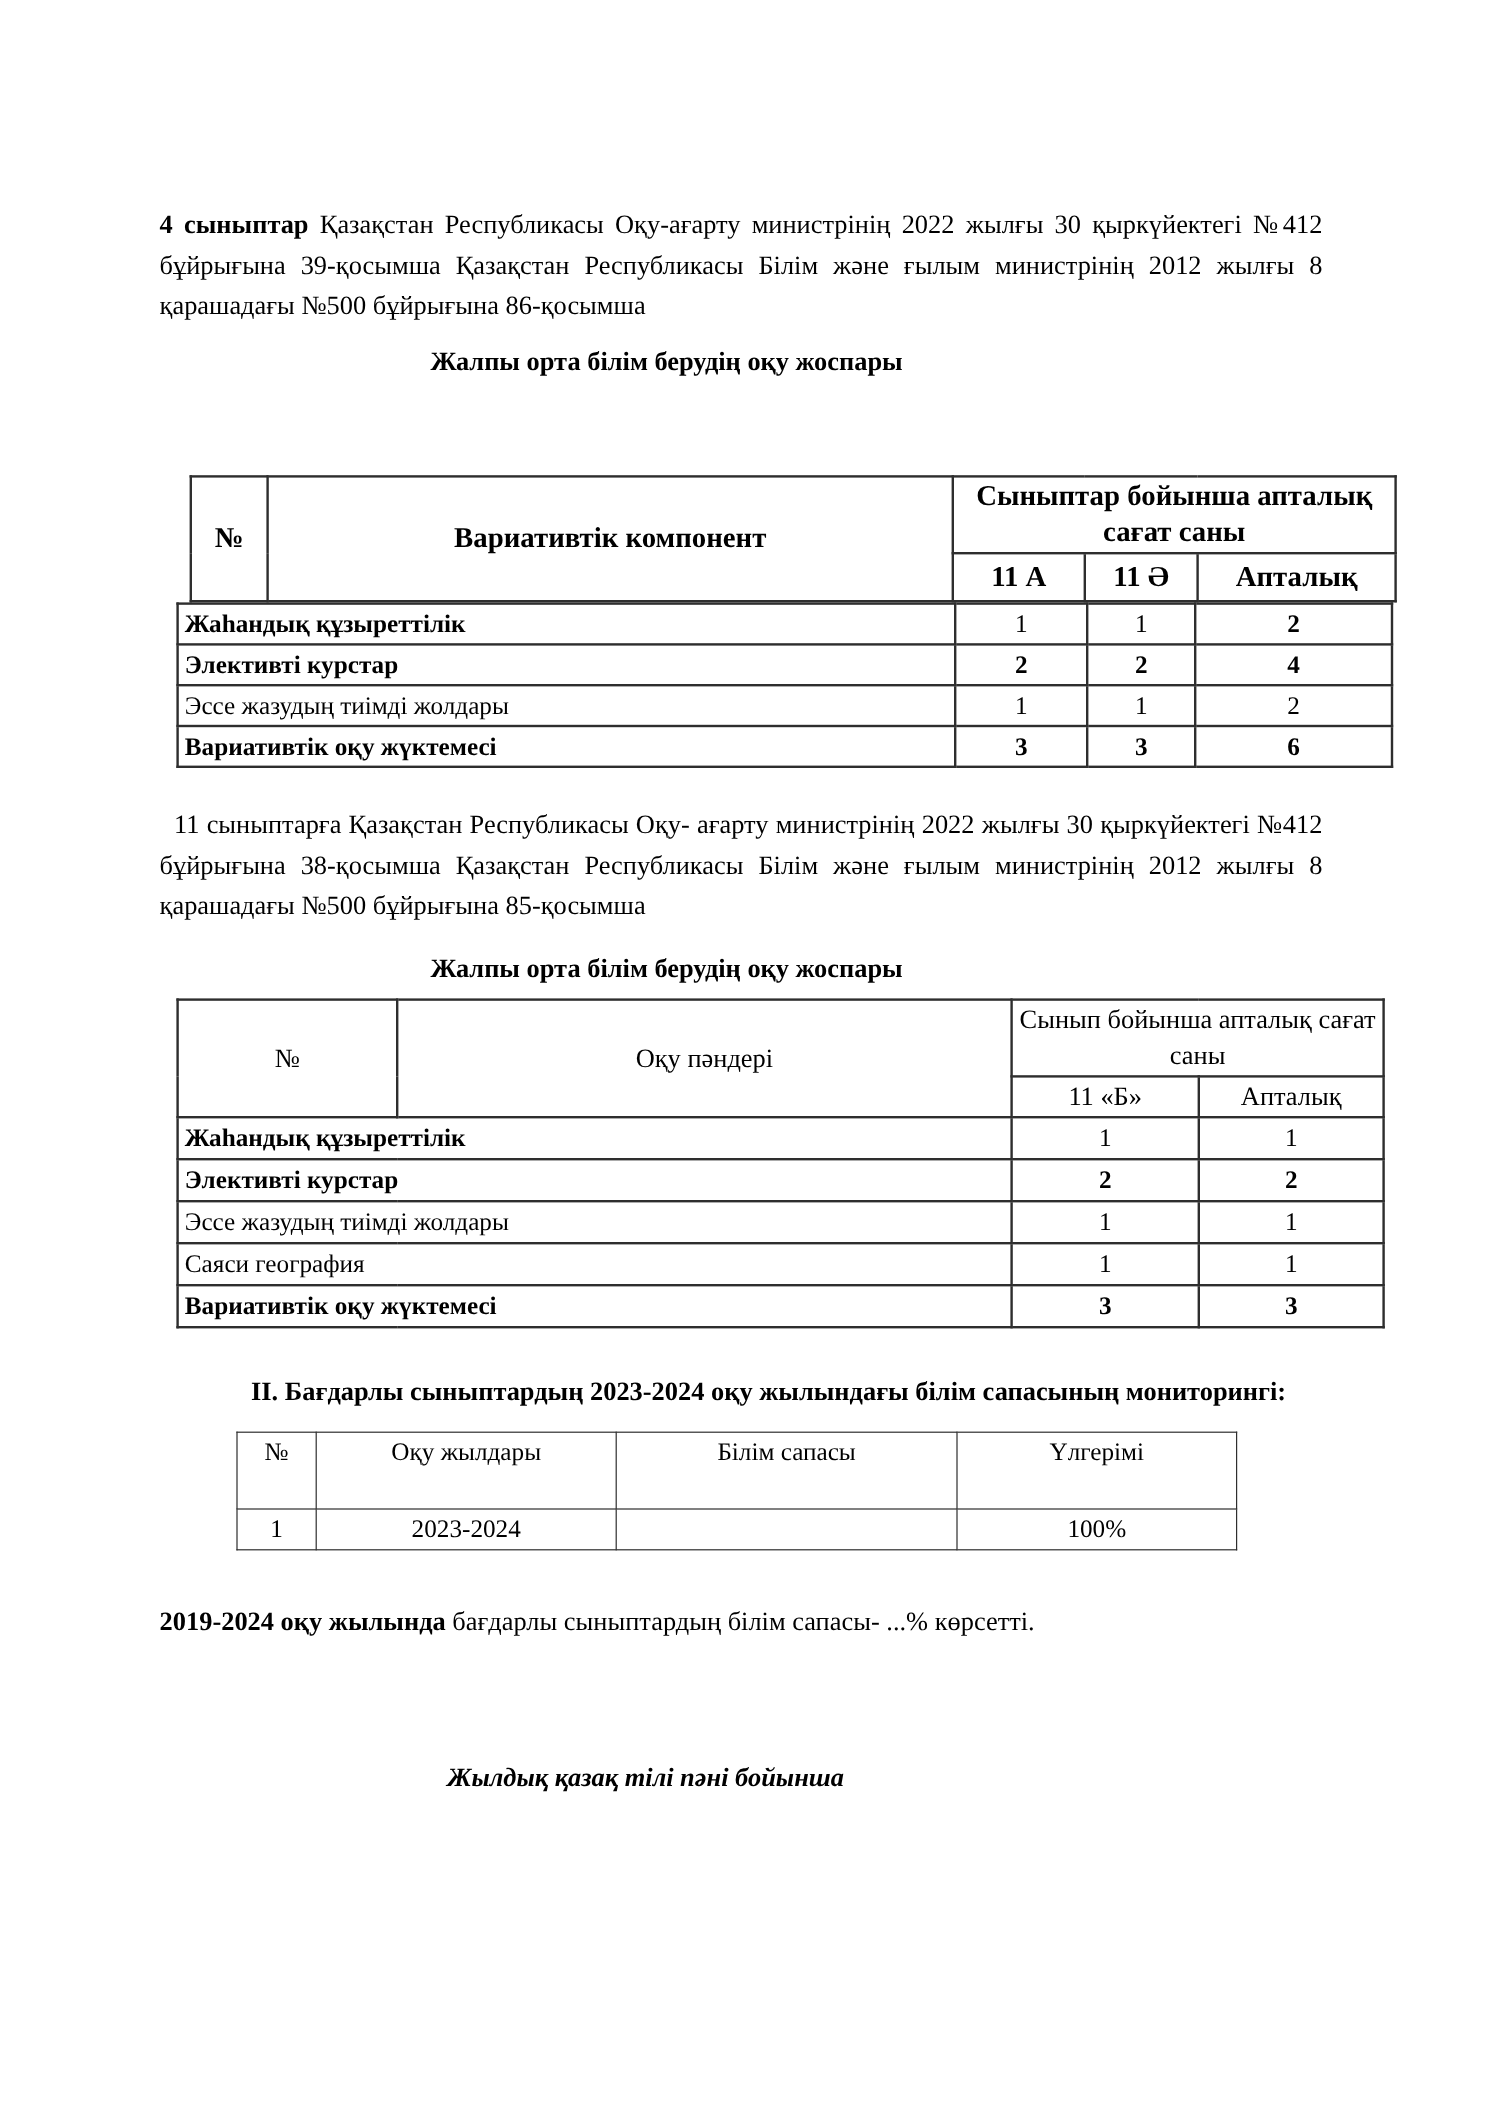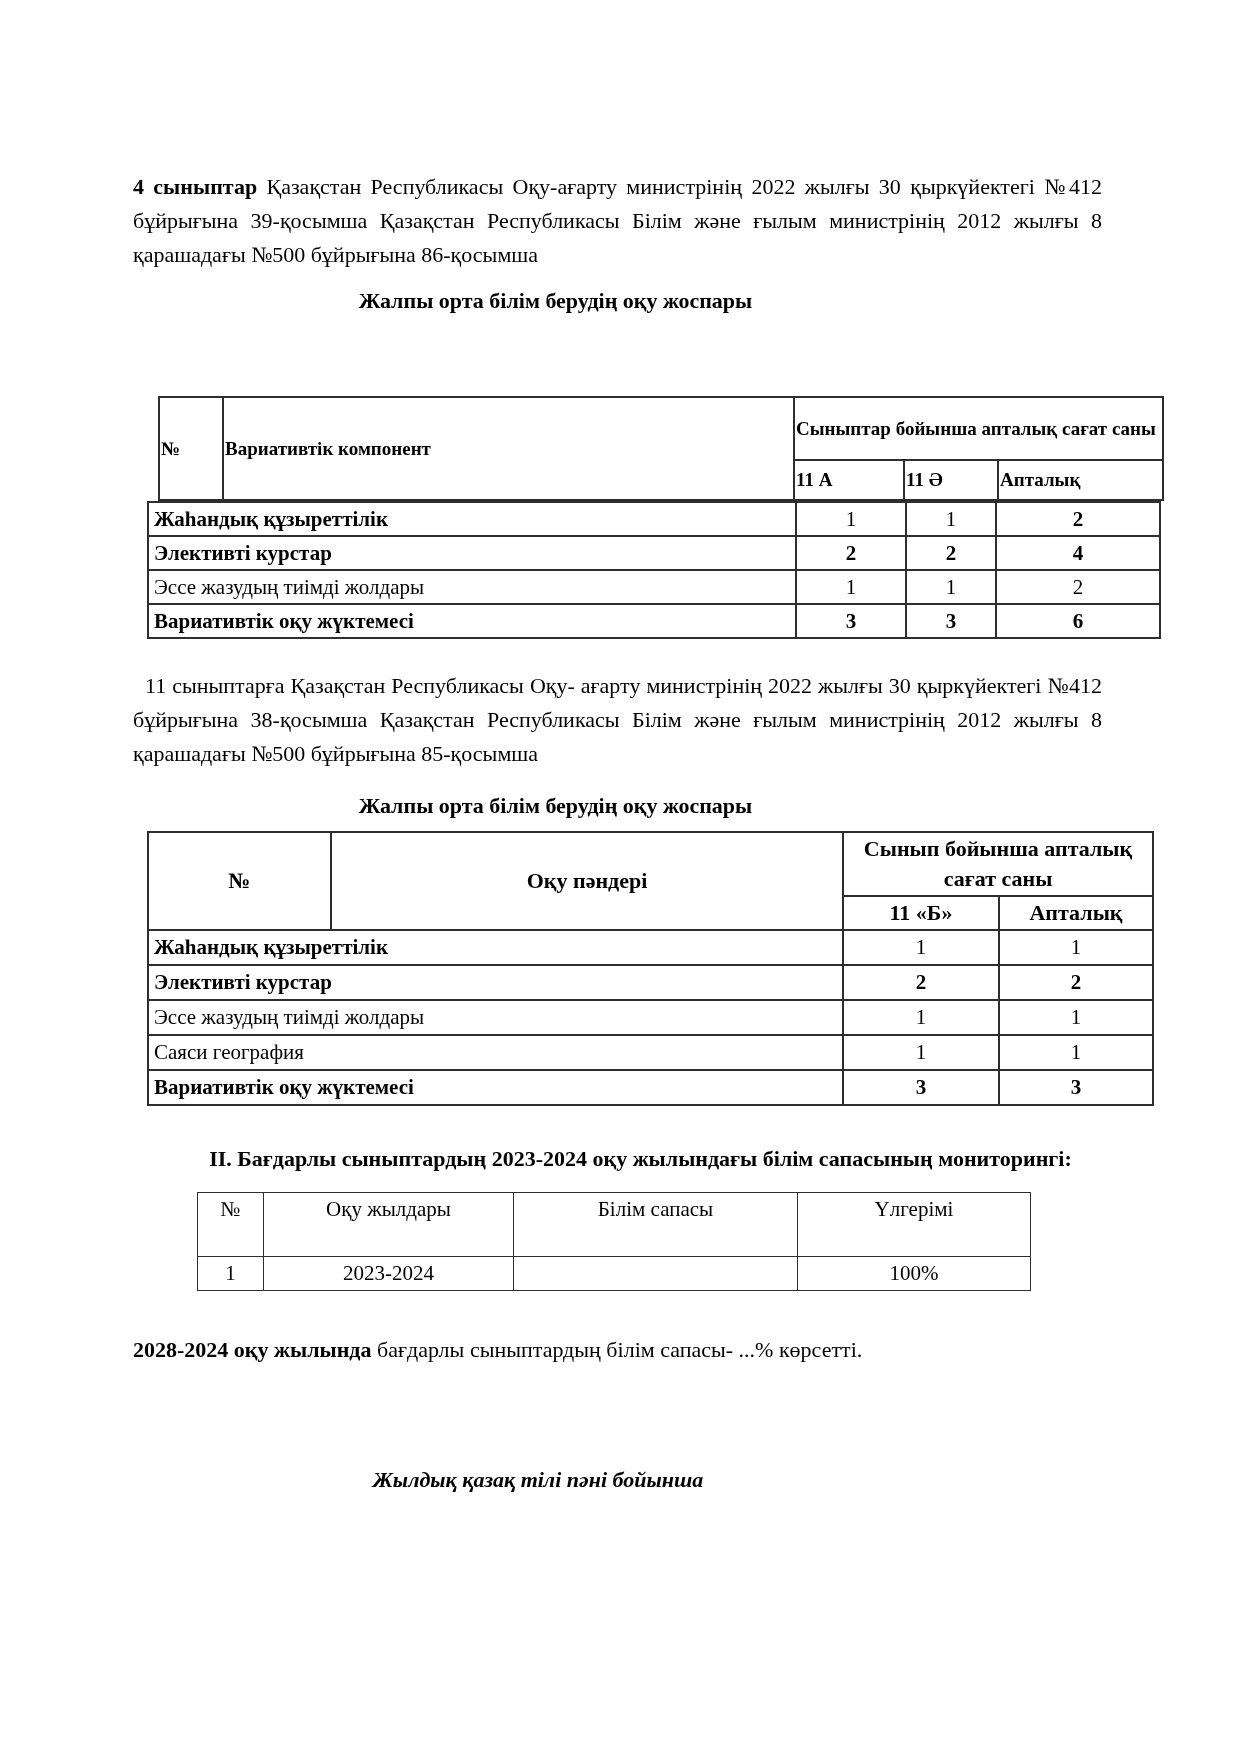--- a/index.html
+++ b/index.html
@@ -14,28 +14,28 @@
   .p3{margin-top:42px;text-align:left;}
   .bold{font-weight:bold;}
   .heading{font-size:22px;line-height:34px;font-weight:bold;text-align:center;}
   .h1,.h2{margin-left:133px;width:845px;}
   .h1{margin-top:12px;}
   .h2{margin-top:18px;}
   .section-heading{margin-top:36px;margin-left:133px;width:1015px;}
   table{border-collapse:collapse;table-layout:fixed;}
   td{border:2px solid #2e2e2e;overflow:hidden;}
   .t1-head{margin:78px 0 0 158px;width:1004px;}
-  .t1-head td{font-weight:bold;font-size:19px;vertical-align:middle;line-height:30px;}
+  .t1-head td{font-weight:bold;font-size:24px;text-align:center;vertical-align:middle;line-height:30px;}
   .t1-head .rgroup{height:63px;}
   .t1-head .rsub td{height:36px;}
   .t1-body{margin:0 0 0 147px;width:1012px;}
   .t1-body td{font-size:21px;height:30px;text-align:center;vertical-align:middle;}
   .t1-body td.name{text-align:left;padding-left:5px;}
   .t2{margin:8px 0 0 147px;width:1005px;}
-  .t2 .hdr td{font-weight:bold;font-size:22px;text-align:center;vertical-align:middle;line-height:30px;}
+  .t2 .hdr td{font-weight:normal;font-size:22px;text-align:center;vertical-align:middle;line-height:30px;}
   .t2 .rgroup{height:63px;}
   .t2 .rsub td{height:30px;}
   .t2 .body td{font-size:21px;height:31px;text-align:center;vertical-align:middle;}
   .t2 td.name{text-align:left;padding-left:5px;}
   .bn{font-weight:bold;}   
   .bv{font-weight:bold;}   
   .t3{margin:16px 0 0 197px;width:833px;}
   .t3 td{font-size:21px;border:1.6px solid #2e2e2e;}
   .t3 .hdr td{height:58px;vertical-align:top;text-align:center;padding-top:4px;}
   .t3 .data td{height:31px;text-align:center;vertical-align:middle;}
@@ -177,15 +177,15 @@
   </tr>
   <tr class="data">
     <td>1</td>
     <td>2023-2024</td>
     <td></td>
     <td>100%</td>
   </tr>
 </tbody>
   </table>
 
-<p class="para p3"><span class="bold">2028-2024 оқу жылында</span><span> бағдарлы сыныптардың білім сапасы- ...% көрсетті.</span></p>
+<p class="para p3"><span class="bold">2019-2024 оқу жылында</span><span> бағдарлы сыныптардың білім сапасы- ...% көрсетті.</span></p>
 
 <div class="footer-note">Жылдық қазақ тілі пәні бойынша</div>
 
 </body></html>

